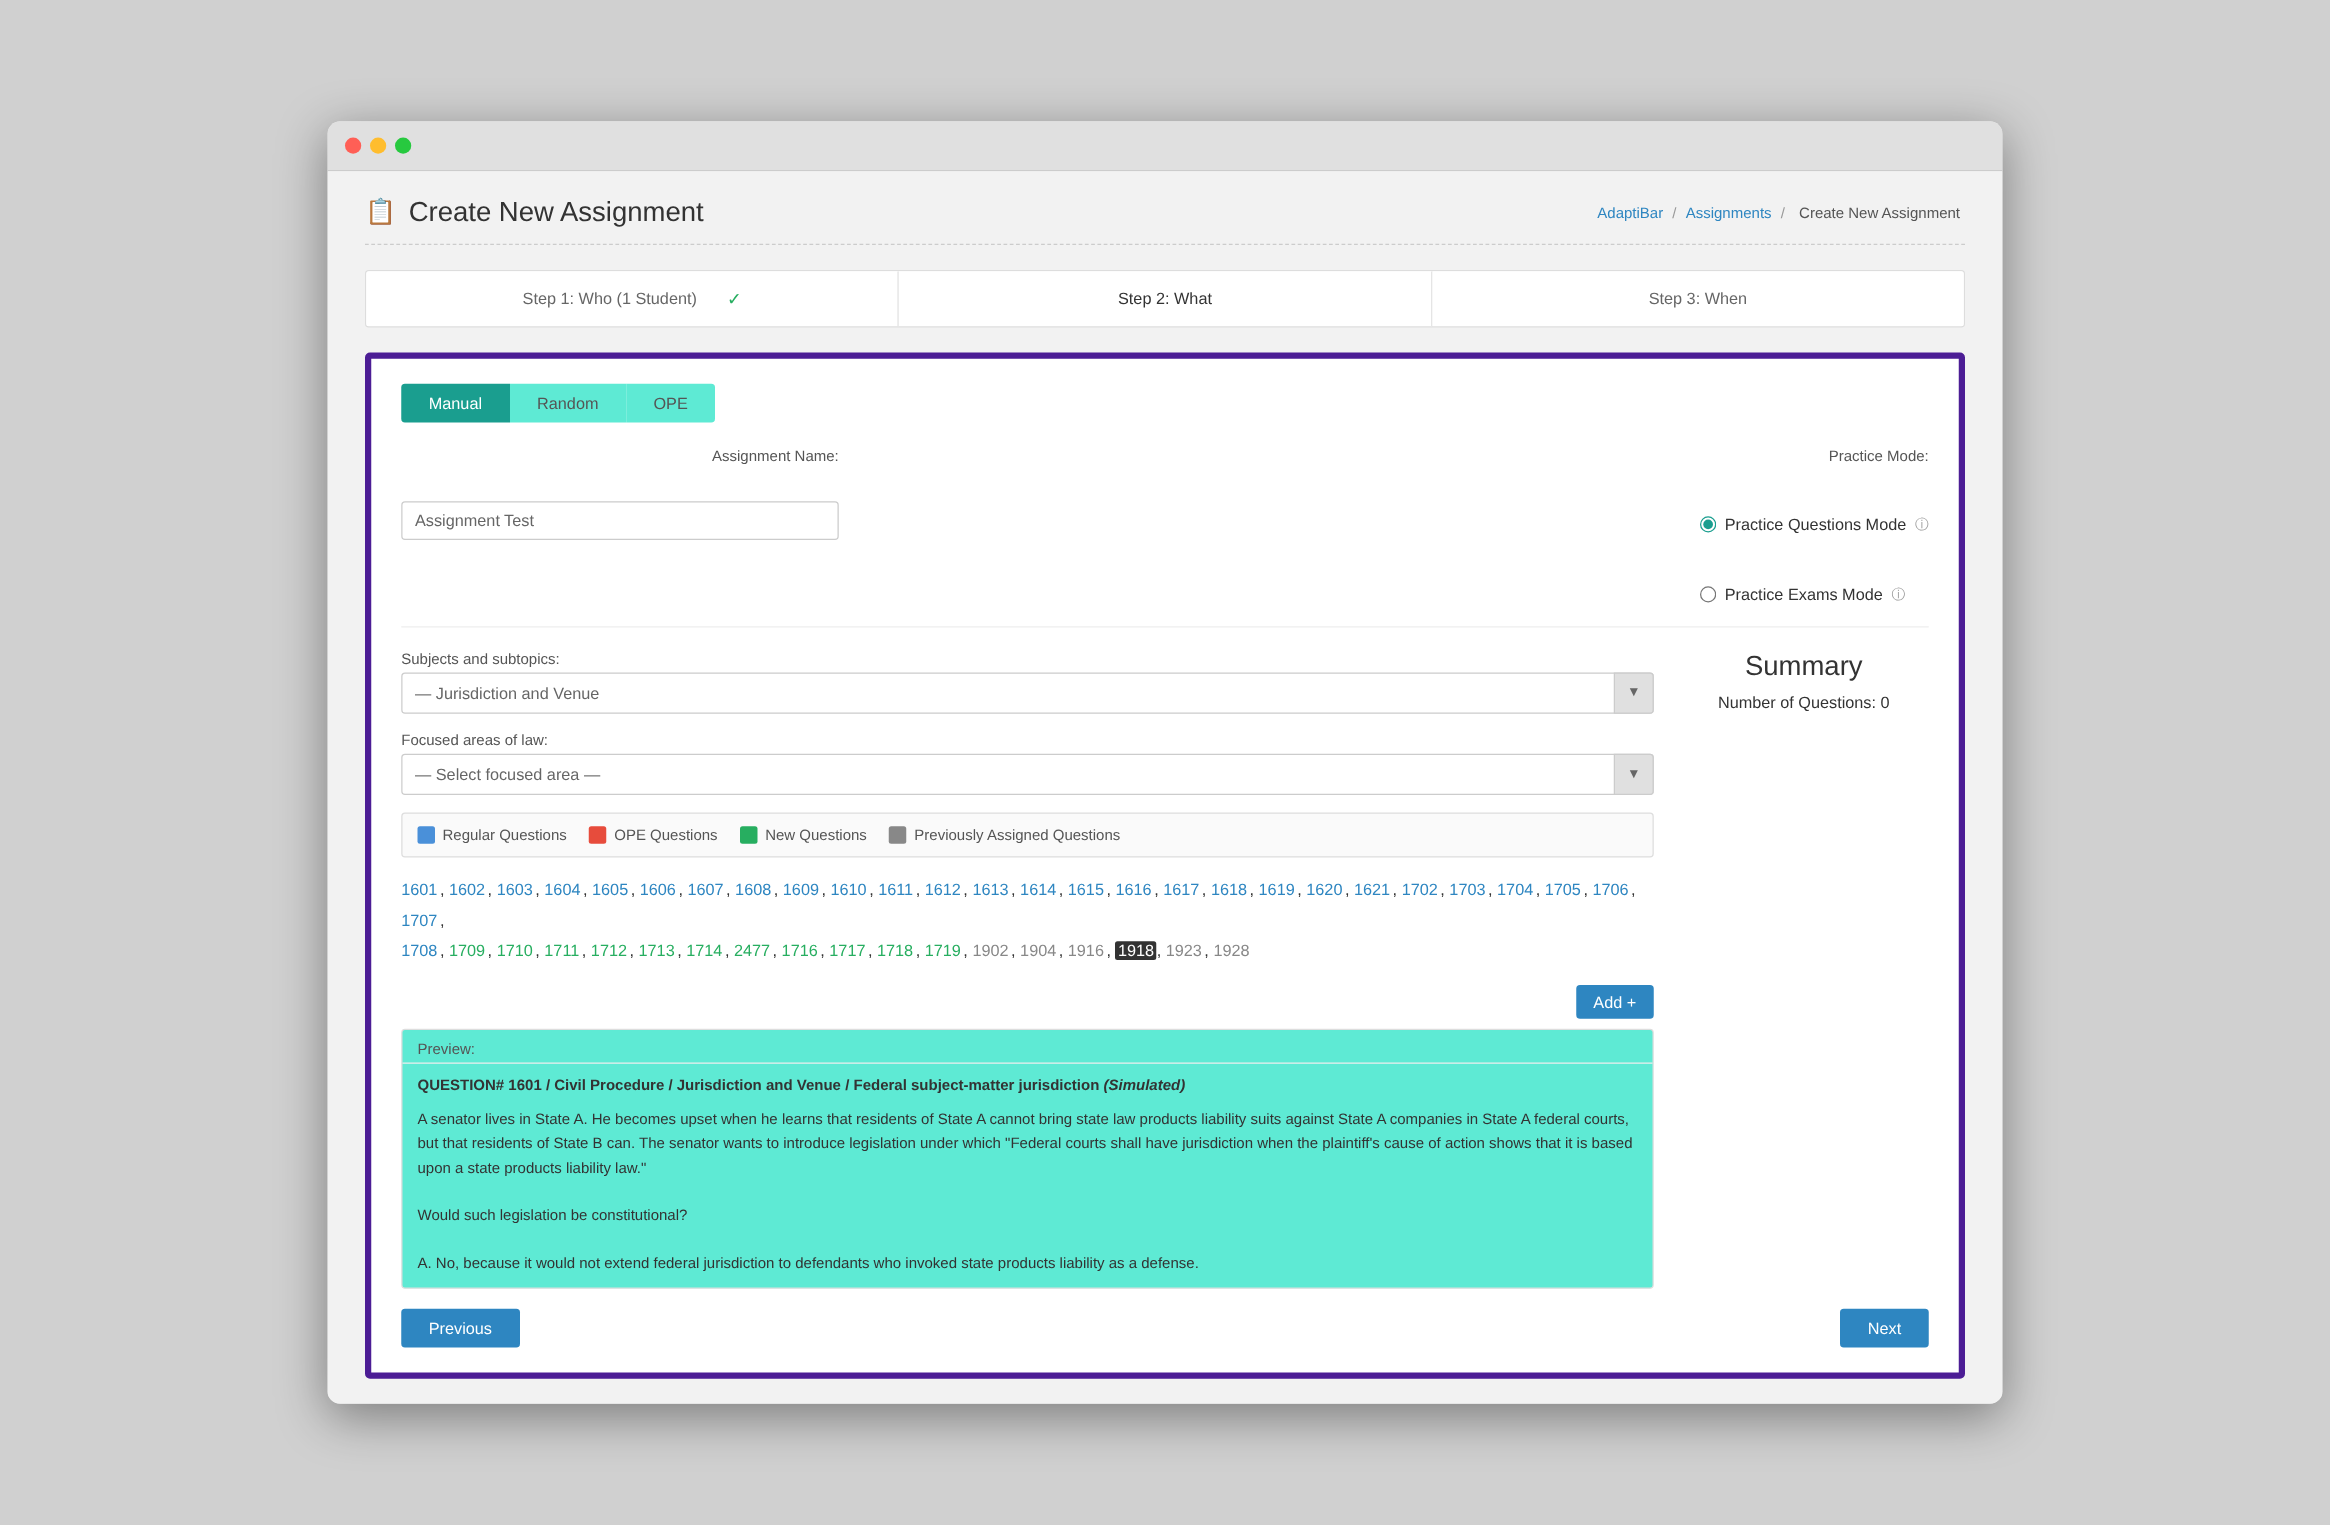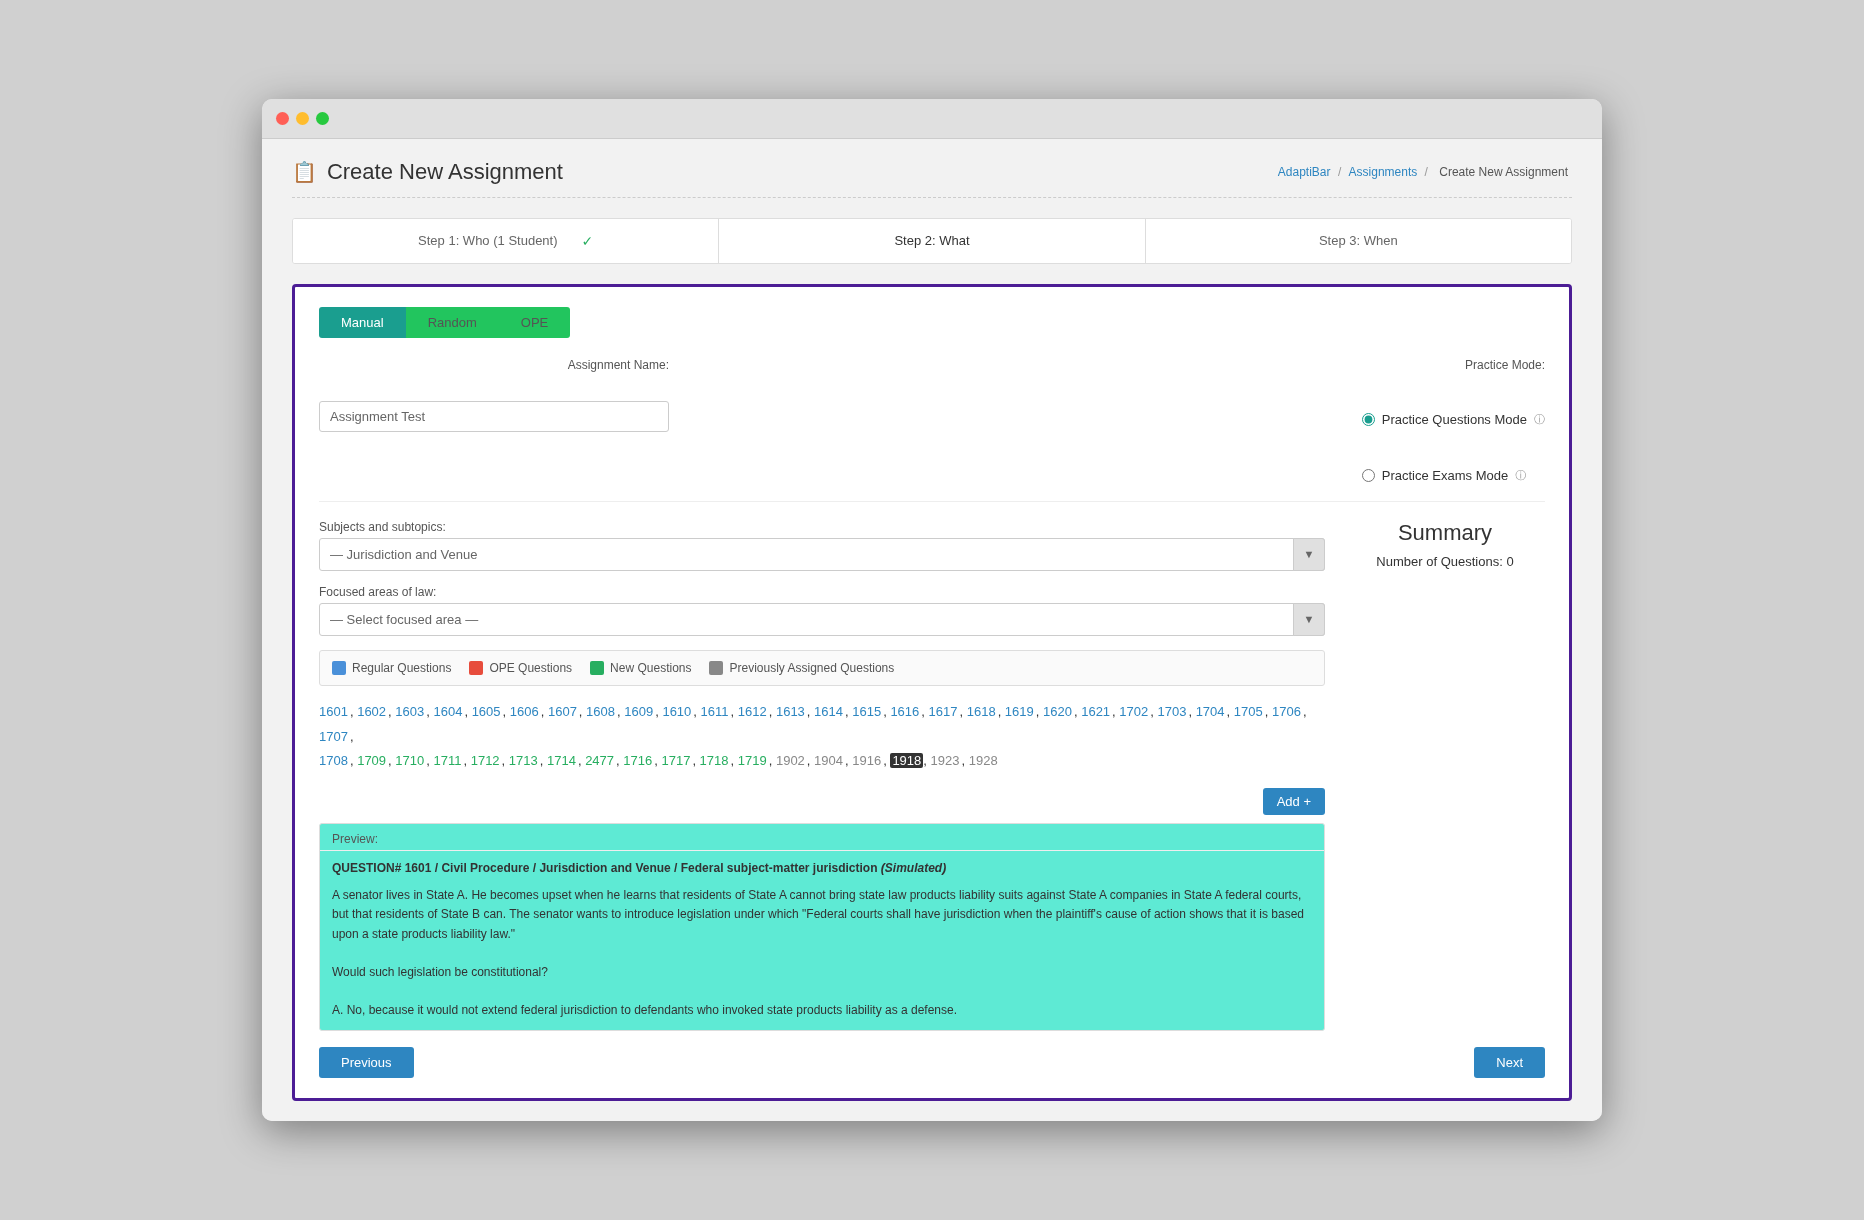--- a/index.html
+++ b/index.html
@@ -92,36 +92,36 @@
       align-items: center;
       justify-content: center;
       gap: 24px;
     }
     .step:last-child { border-right: none; }
     .step.active { background: #fff; color: #333; font-weight: 500; }
     .step .check { color: #27ae60; font-size: 14px; }
     
     .card {
       background: #fff;
-      border: 3px solid #4c1d95;
+      border: 5px solid #4c1d95;
       border-radius: 4px;
       padding: 20px 24px;
       flex: 1;
     }
     
     .mode-tabs { display: flex; gap: 0; margin-bottom: 20px; }
     .mode-tab {
       padding: 8px 22px;
       border: none;
       cursor: pointer;
       font-size: 13px;
       font-weight: 500;
     }
     .mode-tab.active { background: #1a9e8f; color: #fff; }
-    .mode-tab.inactive { background: #22c55e; color: #555; }
+    .mode-tab.inactive { background: #5eead4; color: #555; }
     .mode-tab:first-child { border-radius: 3px 0 0 3px; }
     .mode-tab:last-child { border-radius: 0 3px 3px 0; }
     
     .form-row {
       display: flex;
       align-items: flex-start;
       gap: 30px;
       margin-bottom: 18px;
     }
     .form-group { display: flex; flex-direction: column; gap: 5px; }

